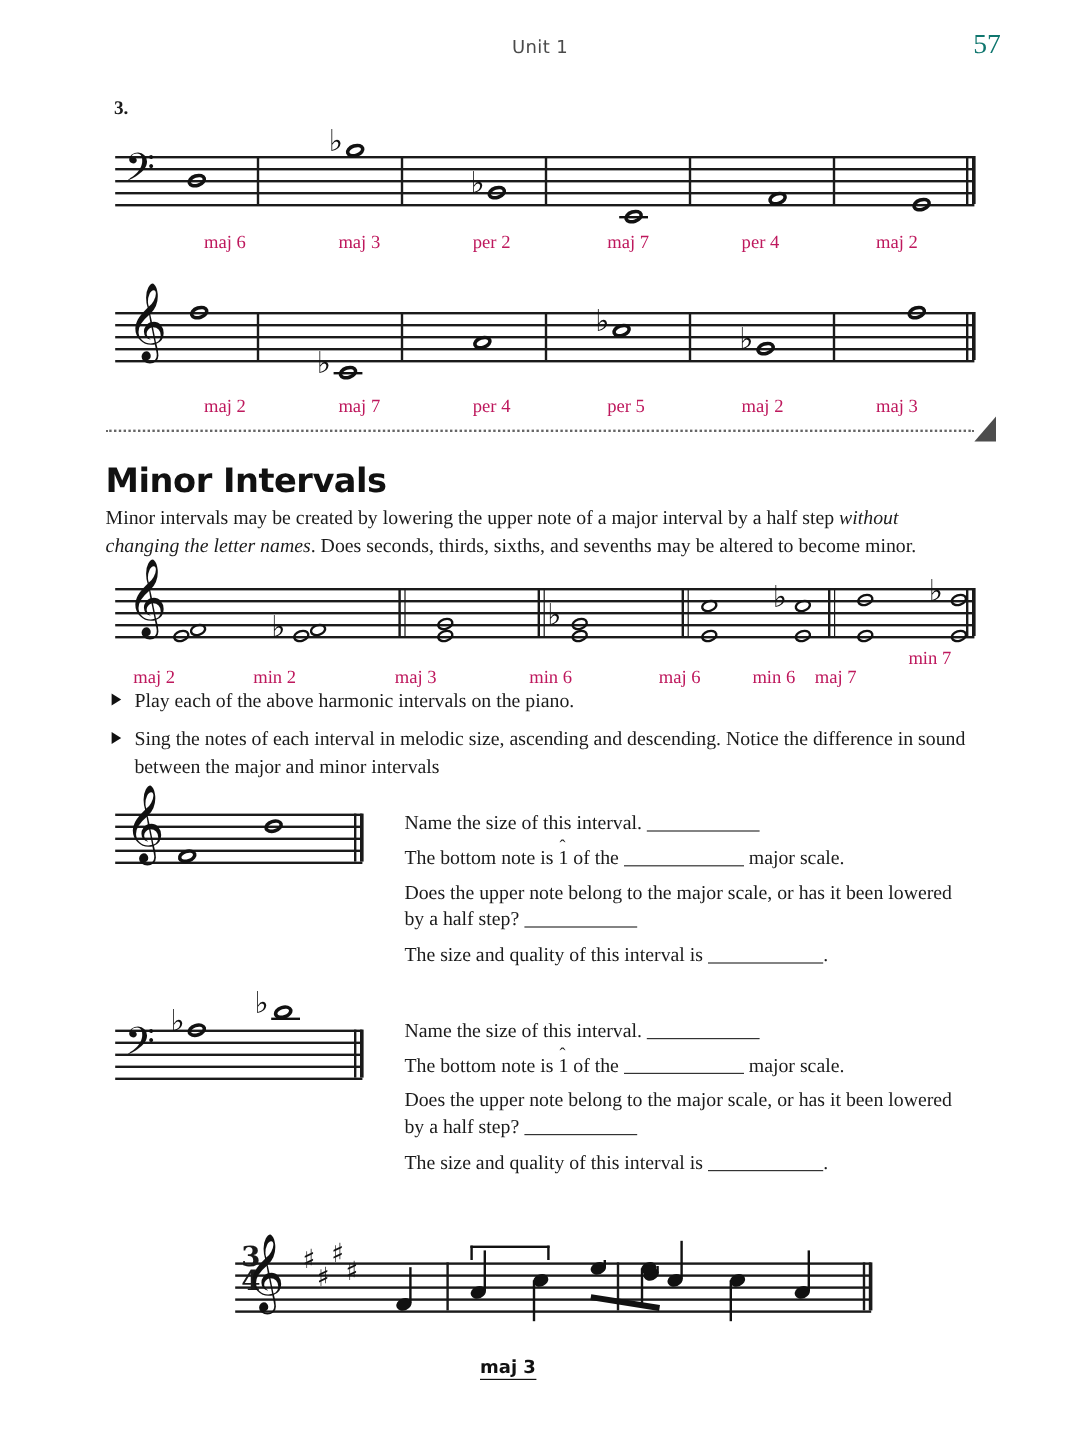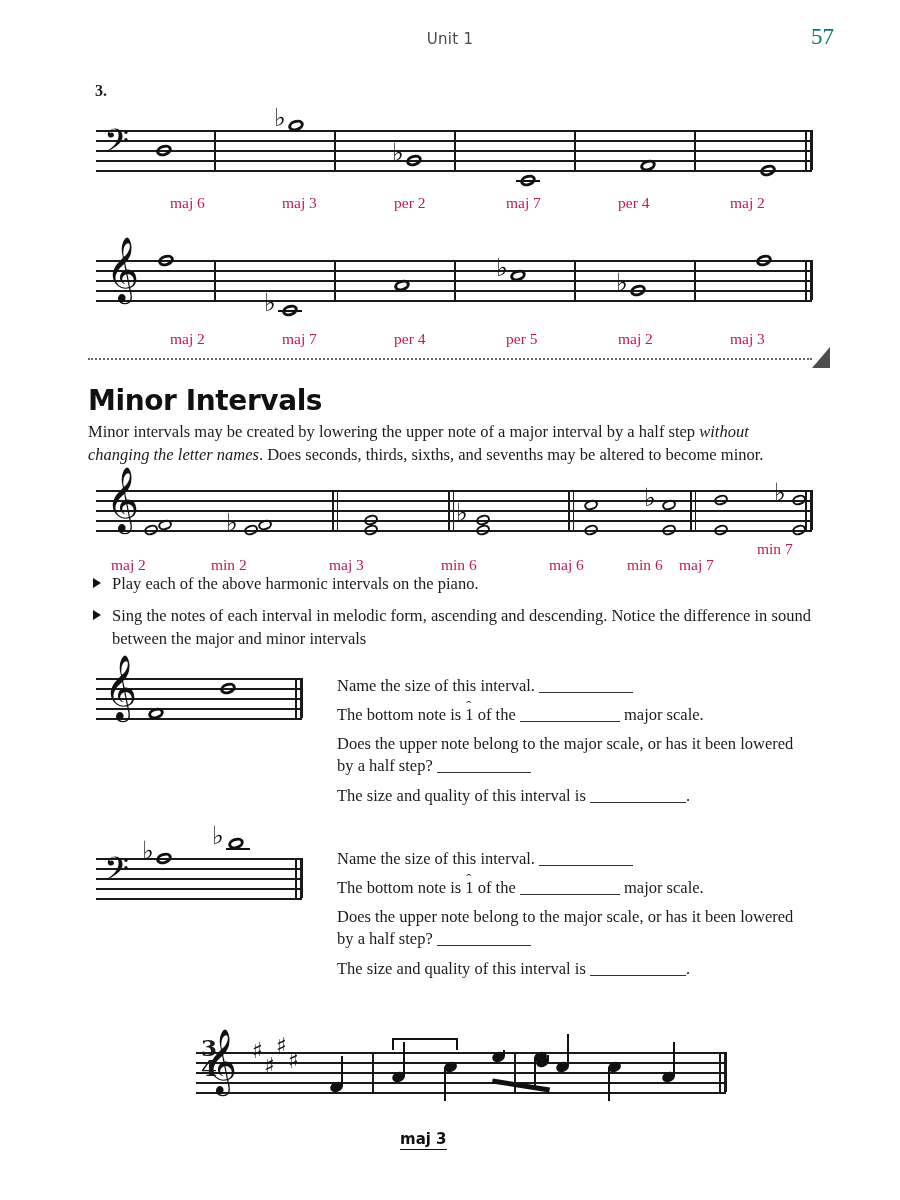--- a/index.html
+++ b/index.html
@@ -212,21 +212,21 @@
       <div class="ivl-label" style="left:583px;top:78px;width:90px;">maj 7</div>
       <div class="ivl-label" style="left:661px;top:62px;width:90px;">min 7</div>
     </div>
 
   <div class="bullet body-text" style="left:93px;top:572px;width:730px;">
     <span class="tri-b"></span>
     <span class="btxt">Play each of the above harmonic intervals on the piano.</span>
   </div>
   <div class="bullet body-text" style="left:93px;top:604px;width:730px;">
     <span class="tri-b"></span>
-    <span class="btxt">Sing the notes of each interval in melodic form, ascending and descending. Notice the difference in sound between the major and minor intervals</span>
+    <span class="btxt">Sing the notes of each interval in melodic size, ascending and descending. Notice the difference in sound between the major and minor intervals</span>
   </div>
 
   <div class="sys" id="ex1" style="left:96px;top:666px;width:220px;height:80px;">
       <div class="staff" style="left:0px;top:12px;width:206px;height:40px;">
         <div class="sline" style="top:0px;width:206px;"></div>
         <div class="sline" style="top:10px;width:206px;"></div>
         <div class="sline" style="top:20px;width:206px;"></div>
         <div class="sline" style="top:30px;width:206px;"></div>
         <div class="sline" style="top:40px;width:206px;"></div>
       </div>

